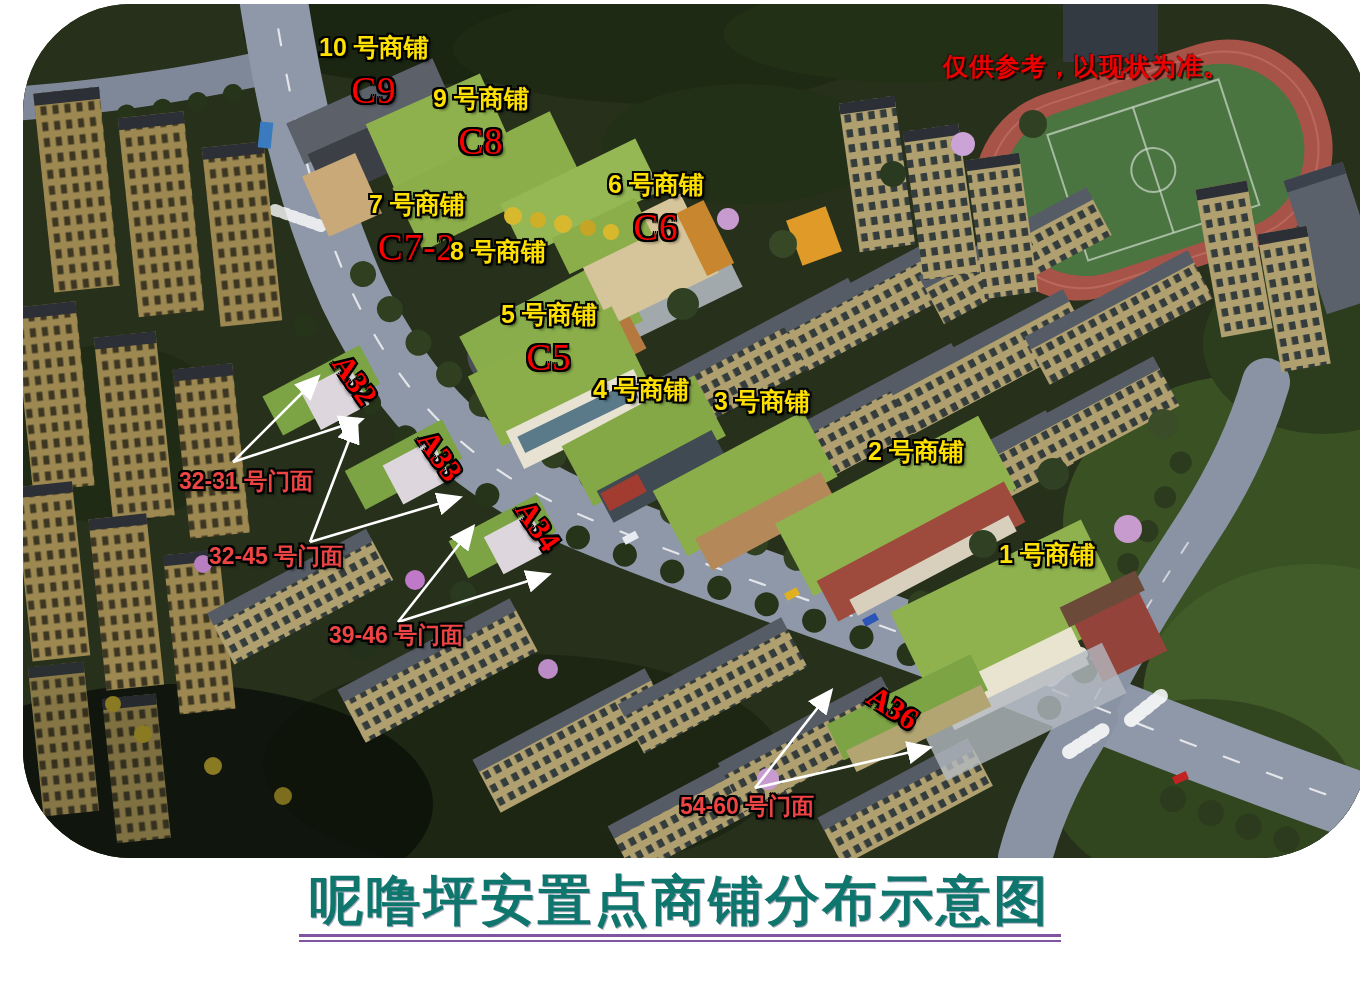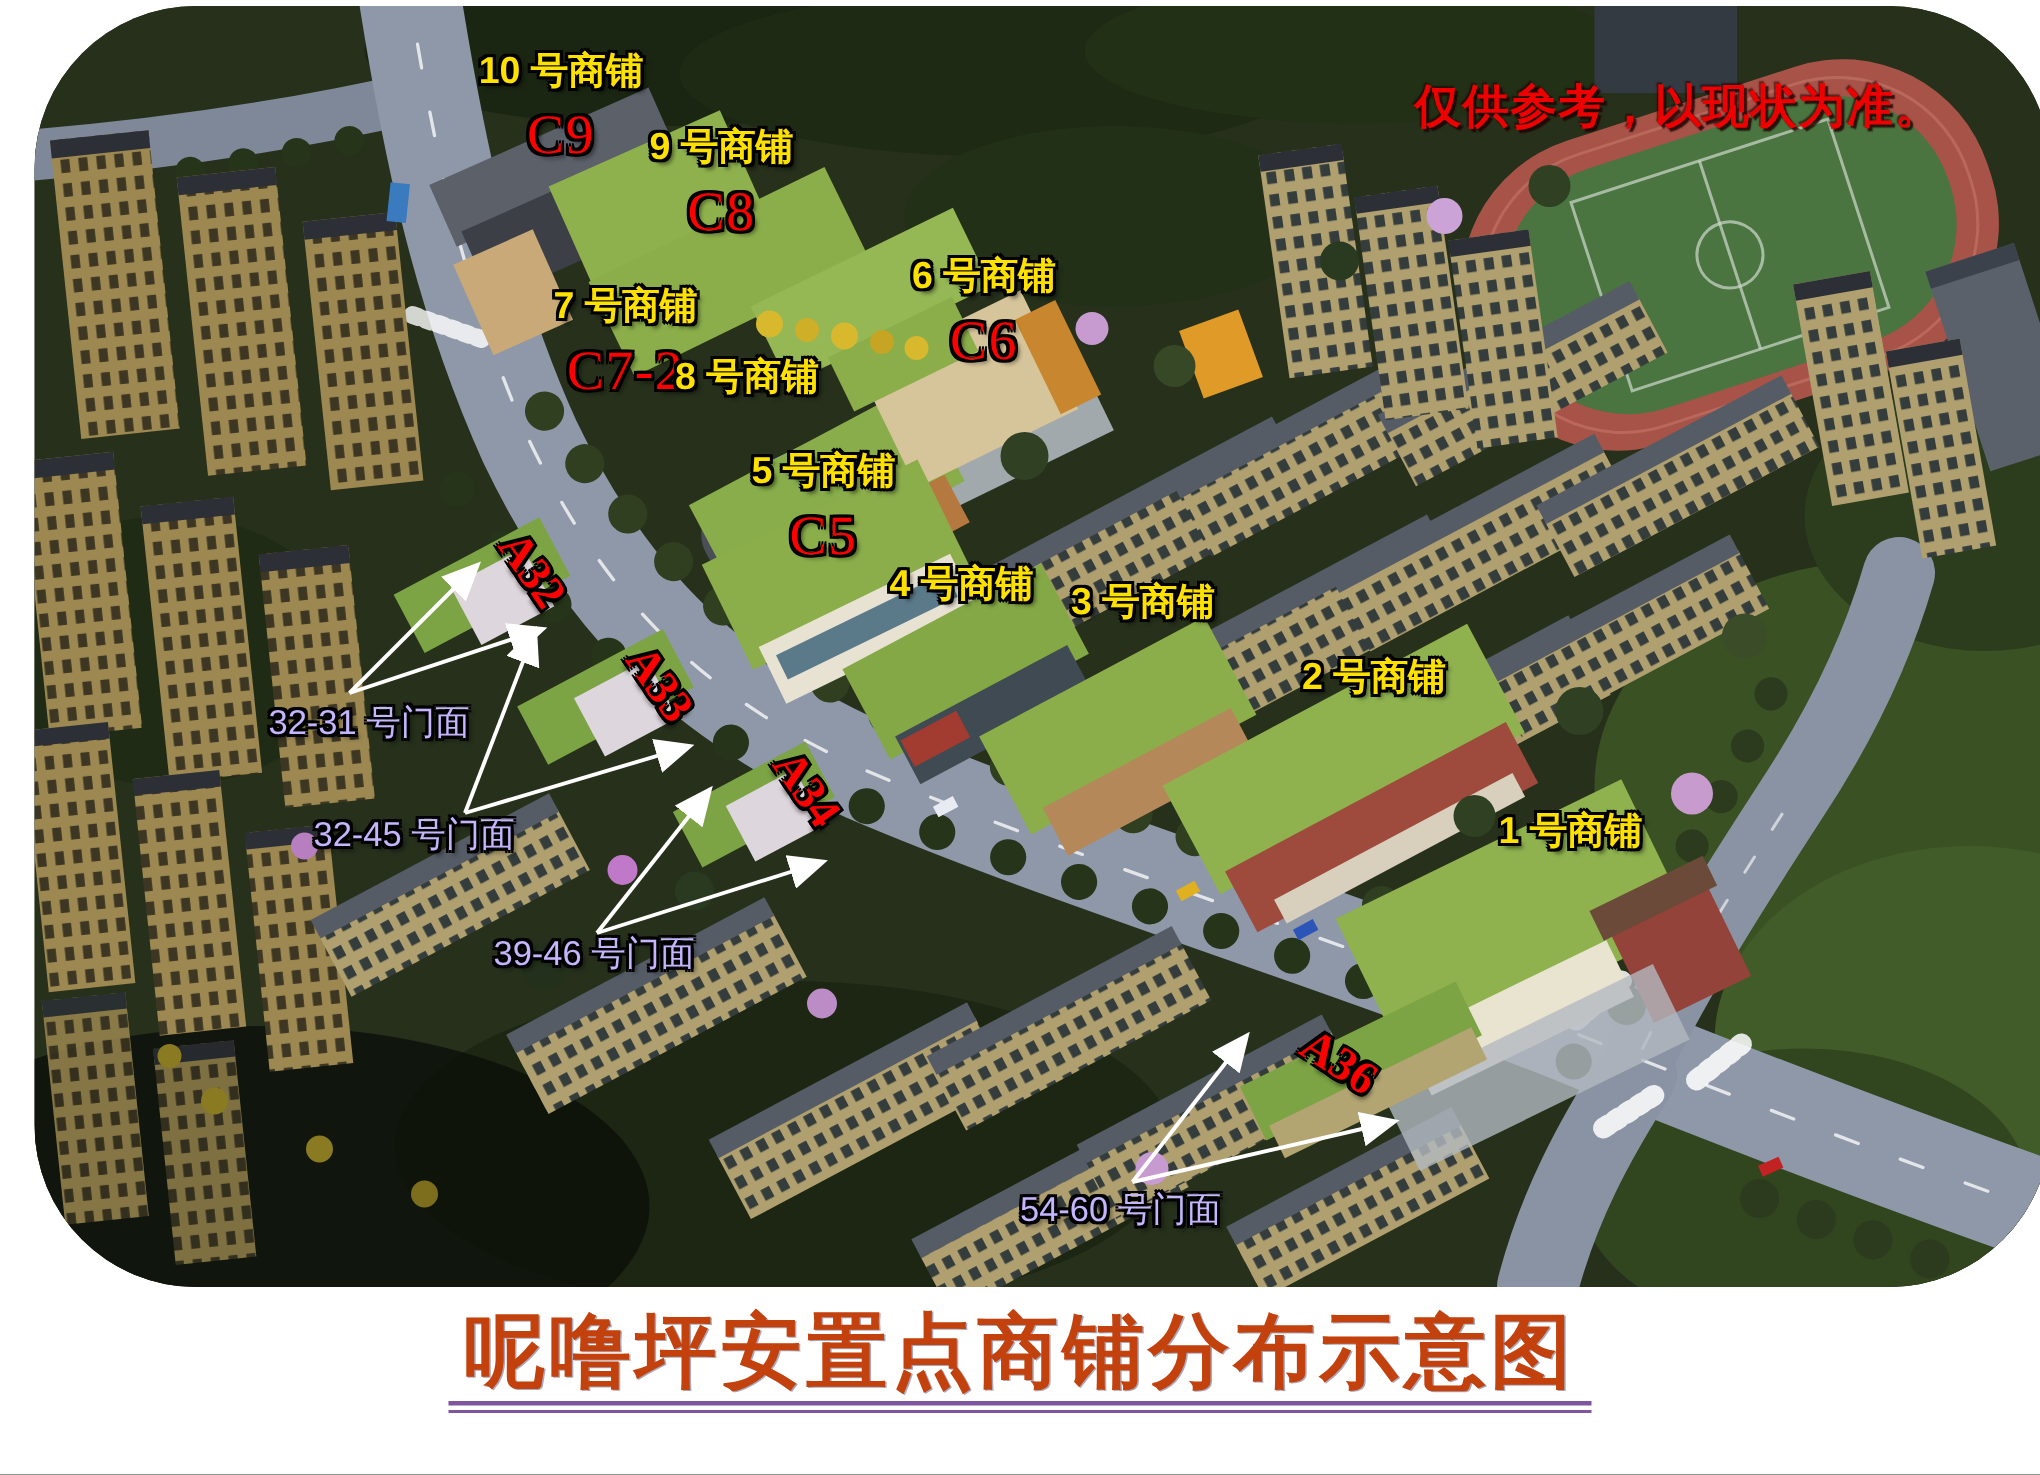--- a/index.html
+++ b/index.html
@@ -10,27 +10,27 @@
   .scene,.arrows{position:absolute;left:0;top:0;width:1344px;height:854px;}
   
   .olb{text-shadow:-2px -2px 0 #000,2px -2px 0 #000,-2px 2px 0 #000,2px 2px 0 #000,
        -2px 0 0 #000,2px 0 0 #000,0 -2px 0 #000,0 2px 0 #000,3px 3px 3px rgba(0,0,0,.55);}
   .shop{position:absolute;width:170px;margin-left:-85px;text-align:center;line-height:1.05;}
   .sname{font-weight:bold;font-size:25px;color:#ffe100;white-space:nowrap;}
   .scode{font-family:"Liberation Serif",serif;font-weight:normal;font-size:37px;color:#ff0000;
          margin-top:12px;letter-spacing:1px;}
   .zone{position:absolute;font-family:"Liberation Serif",serif;font-weight:bold;font-size:31px;
         color:#ff0000;white-space:nowrap;}
-  .front{position:absolute;font-weight:normal;font-size:23px;color:#c4b5fd;white-space:nowrap;padding-left:17px;}
+  .front{position:absolute;font-weight:bold;font-size:23px;color:#ef4444;white-space:nowrap;padding-left:17px;}
   .disclaimer{position:absolute;left:920px;top:46px;font-family:"Liberation Serif",serif;
-        font-weight:bold;font-size:31px;color:#ee0000;letter-spacing:1px;white-space:nowrap;
+        font-weight:bold;font-size:25px;color:#ee0000;letter-spacing:1px;white-space:nowrap;
         text-shadow:2px 2px 1px rgba(30,0,0,.85),-1px -1px 1px rgba(30,0,0,.6);}
   
   .caption{position:absolute;left:0;right:0;top:872px;text-align:center;}
-  .title{font-family:"Liberation Serif",serif;font-weight:bold;font-size:54px;color:#c2410c;
+  .title{font-family:"Liberation Serif",serif;font-weight:bold;font-size:54px;color:#0f766e;
          letter-spacing:3px;line-height:1.1;text-shadow:1px 1px 0 rgba(10,10,60,.35);}
   .title-underline{width:762px;height:3px;margin:3px auto 0;
          border-top:3px solid #8055a0;border-bottom:2px solid #8055a0;}
 </style>
 </head>
 <body>
 
 <div class="photo">
 
   <svg class="scene" viewBox="0 0 1344 854">

